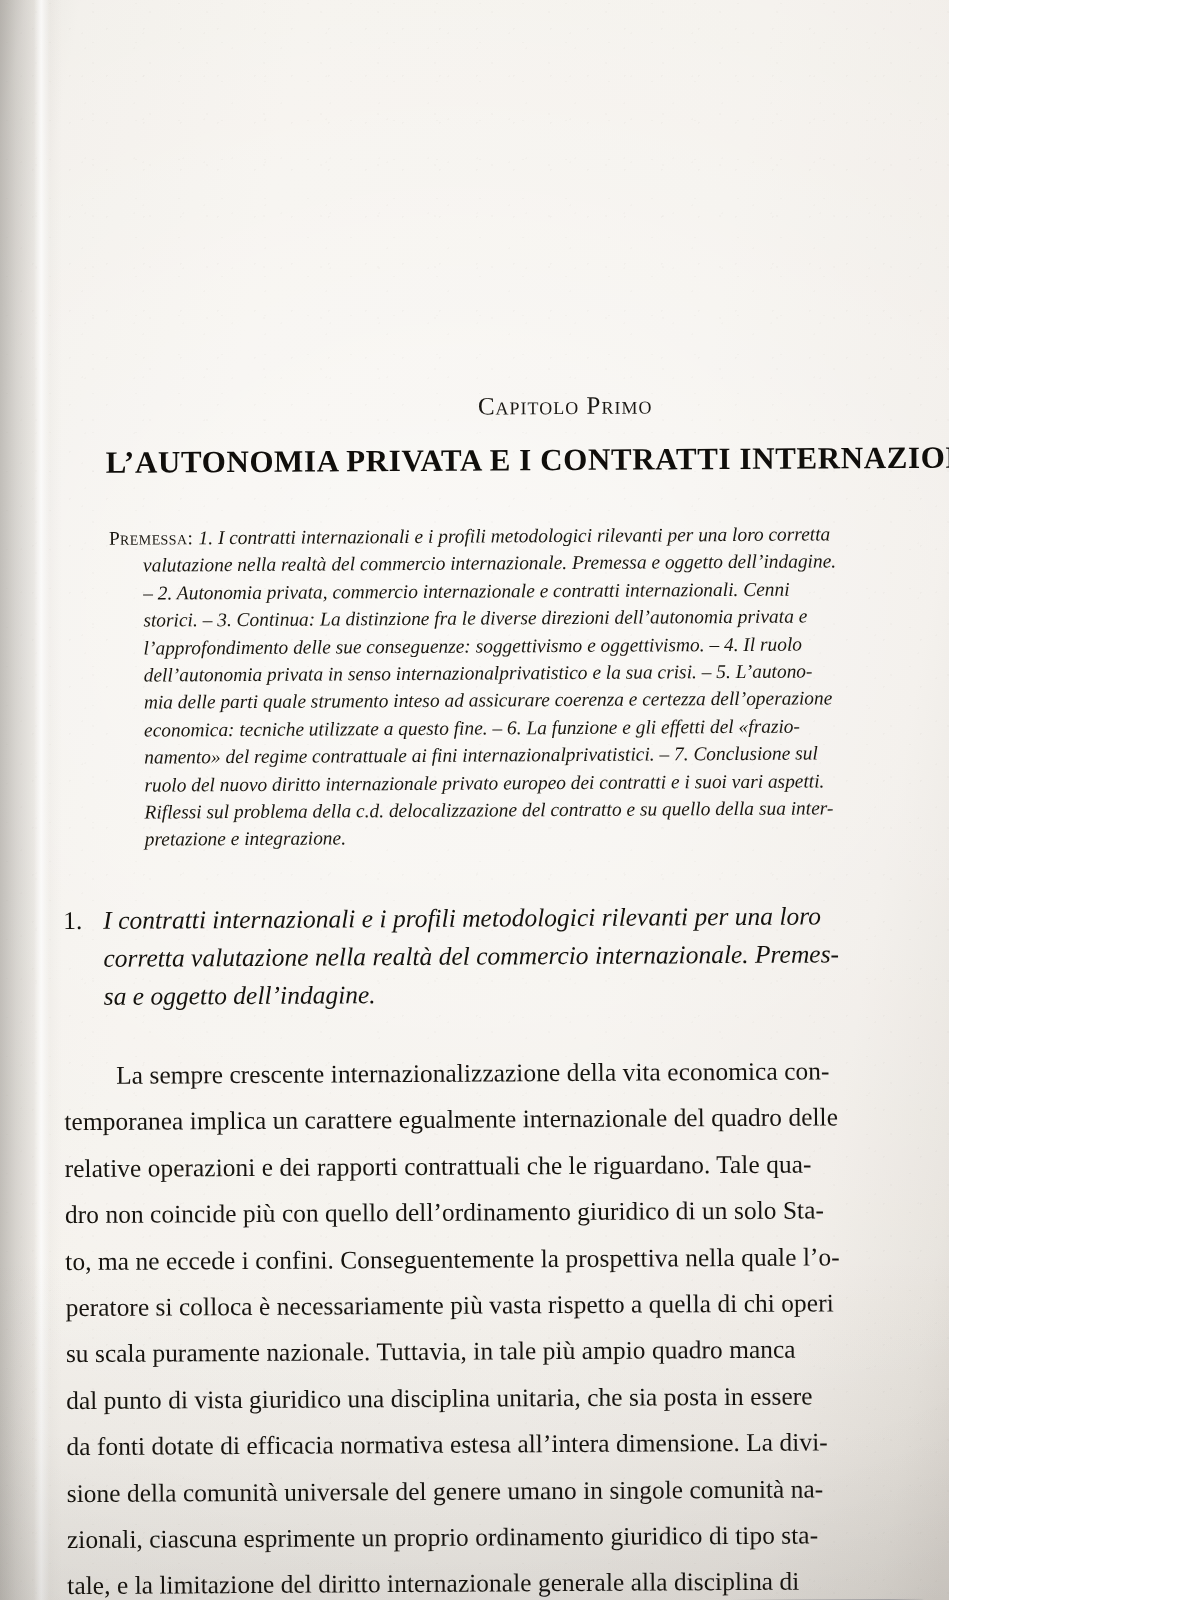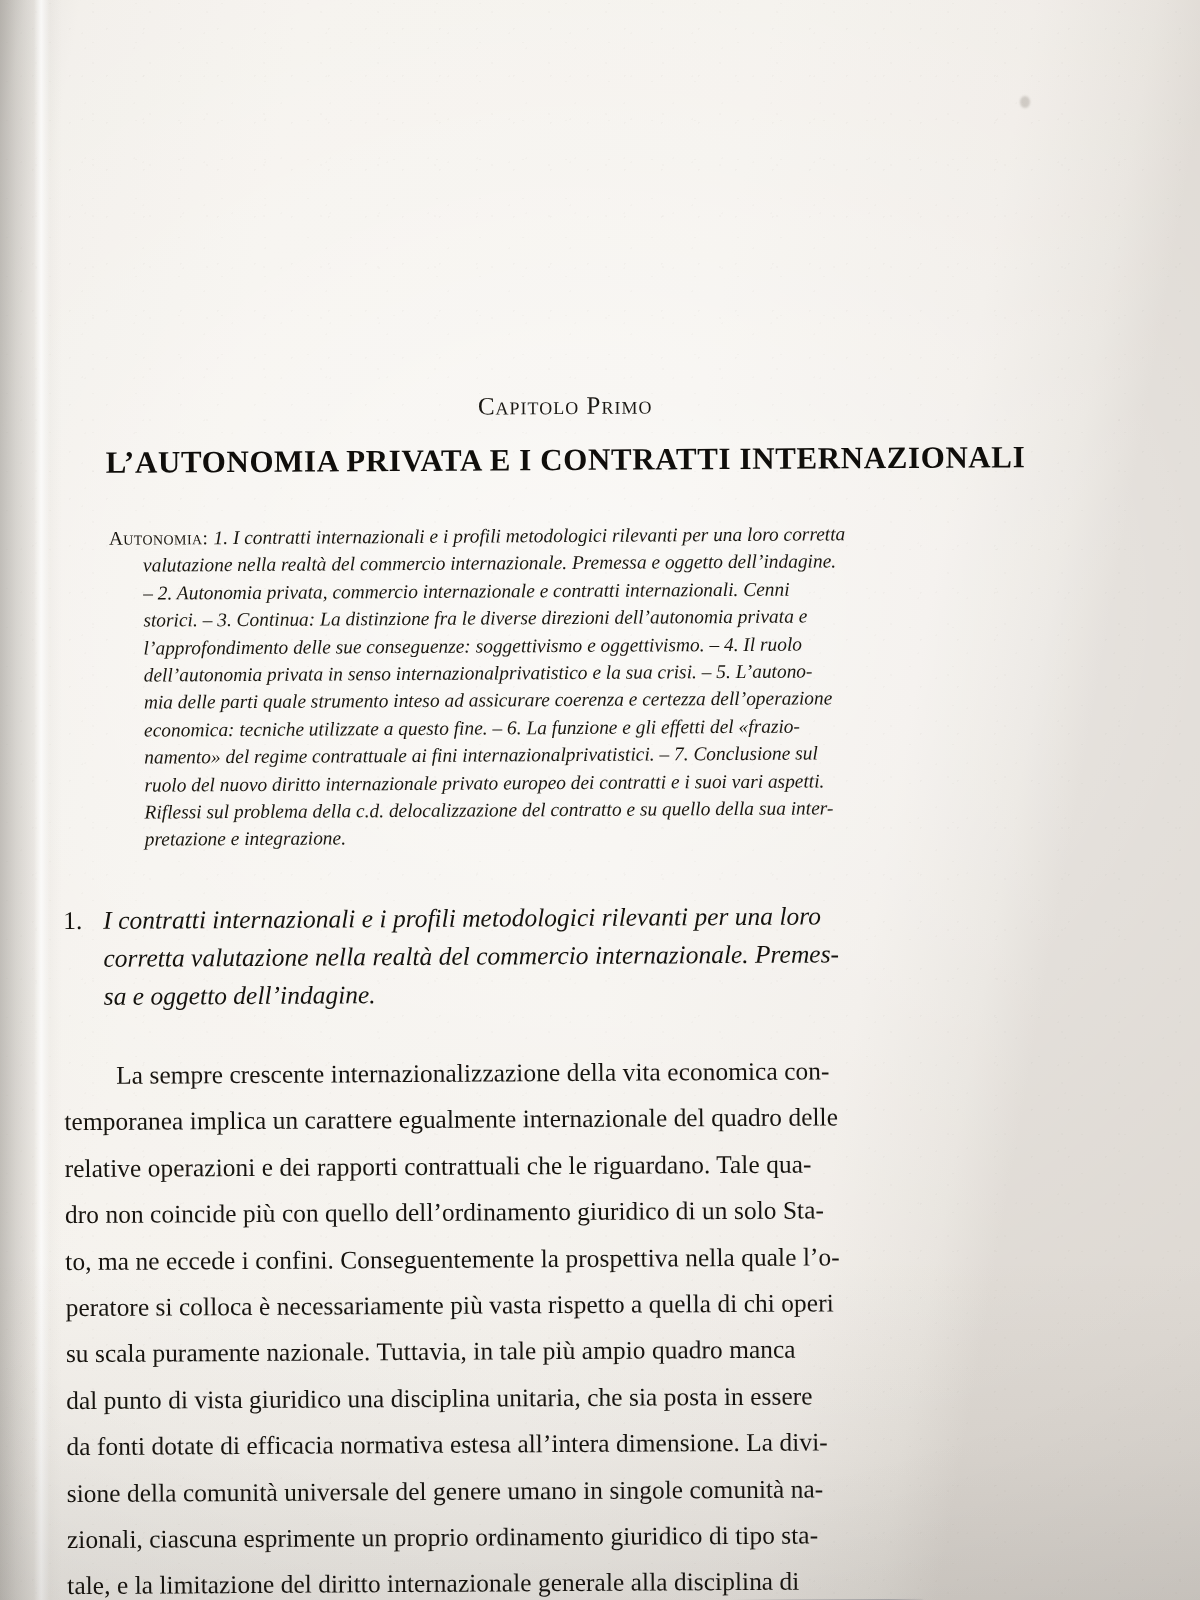--- a/index.html
+++ b/index.html
@@ -10,21 +10,21 @@
     width: 1200px;
     height: 1600px;
     overflow: hidden;
     background: #ffffff;
     font-family: "Liberation Serif", serif;
   }
 
   
   #photo {
     position: relative;
-    width: 1200px;
+    width: 949px;
     height: 1600px;
     background:
       
       radial-gradient(ellipse 1500px 1300px at 48% 38%,
           rgba(255,255,255,0.55) 0%,
           rgba(255,255,255,0.16) 42%,
           rgba(0,0,0,0.00) 68%,
           rgba(0,0,0,0.06) 100%),
       linear-gradient(100deg,
           #d7d4cf 0px,
@@ -221,21 +221,21 @@
   <div id="bottom-shade"></div>
 
   <div id="text-block">
 
     <div class="chapter-label">Capitolo Primo</div>
 
     <h1 class="chapter-title">L’AUTONOMIA PRIVATA E I CONTRATTI INTERNAZIONALI</h1>
 
     <div class="summary">
       <span class="summary-lines">
-          <span class="summary-line first"><span class="sc">Autonomia: </span><span>1. I contratti internazionali e i profili metodologici rilevanti per una loro corretta</span></span>
+          <span class="summary-line first"><span class="sc">Premessa: </span><span>1. I contratti internazionali e i profili metodologici rilevanti per una loro corretta</span></span>
           <span class="summary-line">valutazione nella realtà del commercio internazionale. Premessa e oggetto dell’indagine.</span>
           <span class="summary-line">– 2. Autonomia privata, commercio internazionale e contratti internazionali. Cenni</span>
           <span class="summary-line">storici. – 3. Continua: La distinzione fra le diverse direzioni dell’autonomia privata e</span>
           <span class="summary-line">l’approfondimento delle sue conseguenze: soggettivismo e oggettivismo. – 4. Il ruolo</span>
           <span class="summary-line">dell’autonomia privata in senso internazionalprivatistico e la sua crisi. – 5. L’autono-</span>
           <span class="summary-line">mia delle parti quale strumento inteso ad assicurare coerenza e certezza dell’operazione</span>
           <span class="summary-line">economica: tecniche utilizzate a questo fine. – 6. La funzione e gli effetti del «frazio-</span>
           <span class="summary-line">namento» del regime contrattuale ai fini internazionalprivatistici. – 7. Conclusione sul</span>
           <span class="summary-line">ruolo del nuovo diritto internazionale privato europeo dei contratti e i suoi vari aspetti.</span>
           <span class="summary-line">Riflessi sul problema della c.d. delocalizzazione del contratto e su quello della sua inter-</span>

